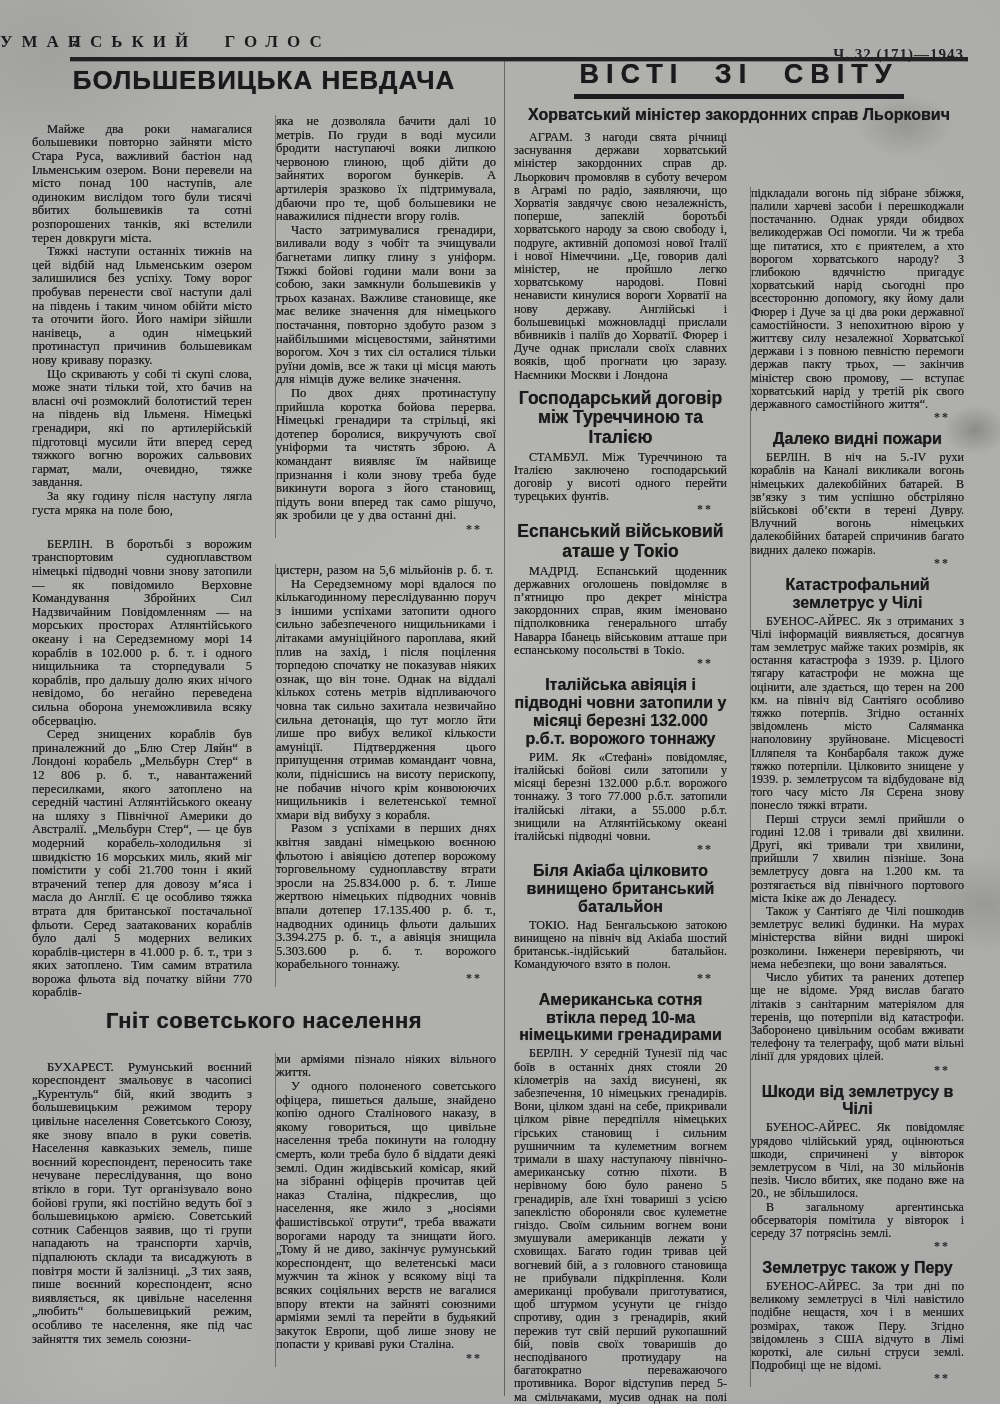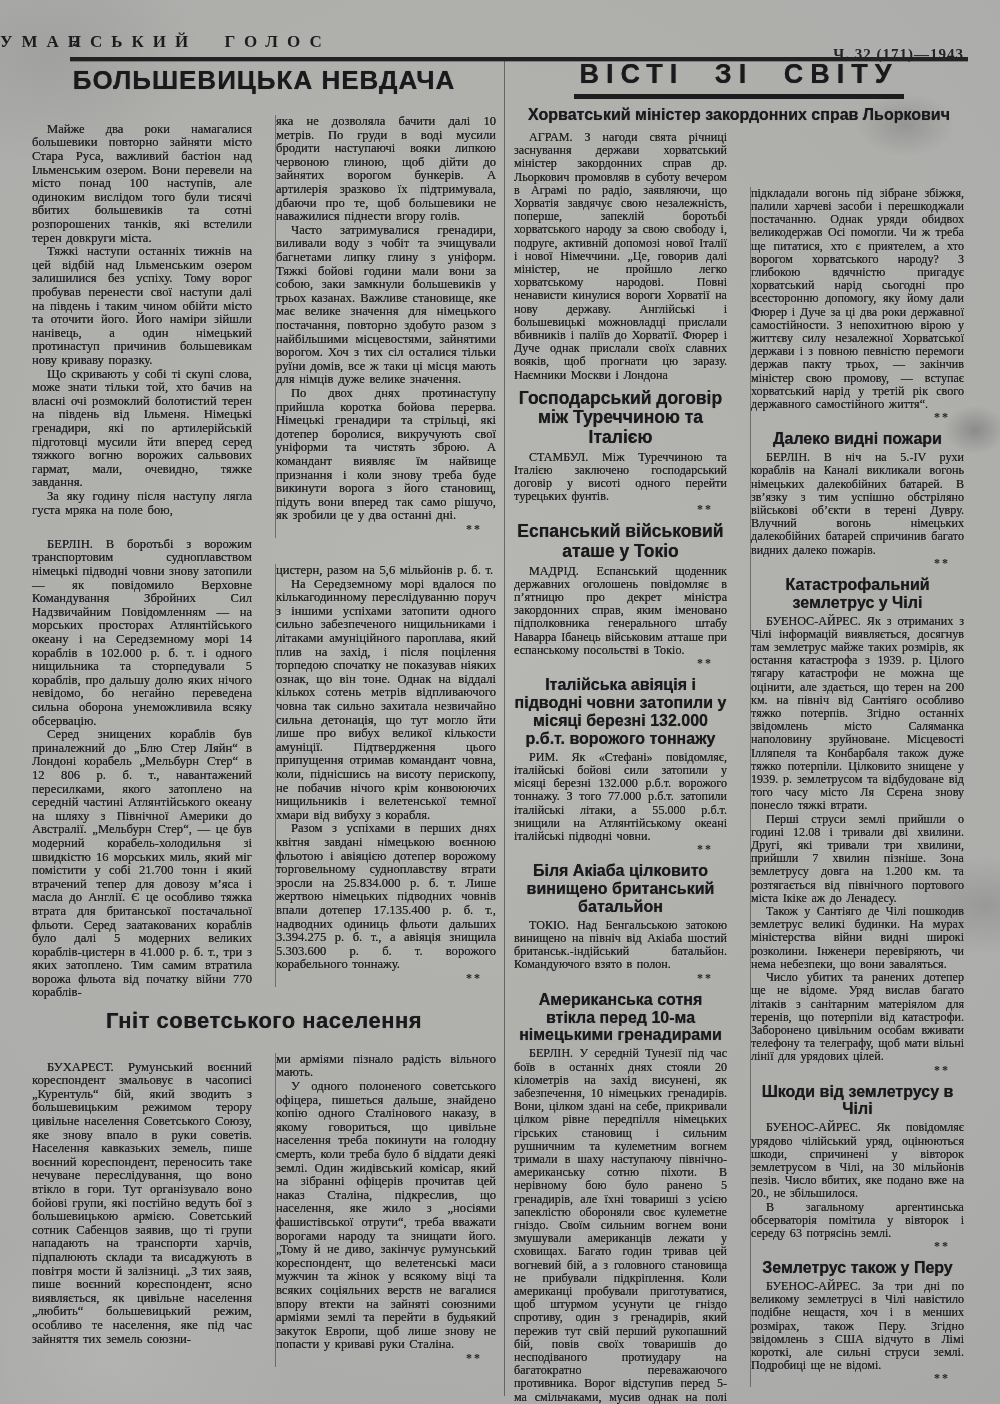--- a/index.html
+++ b/index.html
@@ -107,21 +107,21 @@
     </article>
 
     <article>
       <h2 class="hl h-a3">Гніт советського населення</h2>
       <div class="cols">
         <div class="col first body">
             <p>БУХАРЕСТ. Румунський воєнний кореспондент змальовує в часописі „Курентуль“ бій, який зводить з большевицьким режимом терору цивільне населення Советського Союзу, яке знову впало в руки советів. Населення кавказьких земель, пише воєнний кореспондент, переносить таке нечуване переслідування, що воно втікло в гори. Тут організувало воно бойові групи, які постійно ведуть бої з большевицькою армією. Советський сотник Сабенцов заявив, що ті групи нападають на транспорти харчів, підпалюють склади та висаджують в повітря мости й залізниці. „З тих заяв, пише воєнний кореспондент, ясно виявляється, як цивільне населення „любить“ большевицький режим, особливо те населення, яке під час зайняття тих земель союзни-</p>
           </div>
         <div class="col second body">
           <div>
-              <p class="cont">ми арміями пізнало радість вільного мають.</p>
+              <p class="cont">ми арміями пізнало ніяких вільного життя.</p>
               <p>У одного полоненого советського офіцера, пишеться дальше, знайдено копію одного Сталінового наказу, в якому говориться, що цивільне населення треба покинути на голодну смерть, коли треба було б віддати деякі землі. Один жидівський комісар, який на зібранні офіцерів прочитав цей наказ Сталіна, підкреслив, що населення, яке жило з „носіями фашистівської отрути“, треба вважати ворогами народу та знищати його. „Тому й не диво, закінчує румунський кореспондент, що велетенські маси мужчин та жінок у всякому віці та всяких соціяльних верств не вагалися впору втекти на зайняті союзними арміями землі та перейти в будьякий закуток Европи, щоб лише знову не попасти у криваві руки Сталіна.</p>
             </div>
           <div class="endmark">**</div>
         </div>
       </div>
     </article>
 
   </section>
 
   <section class="half right-half">
@@ -203,21 +203,21 @@
               <p>Також у Сантіяго де Чілі пошкодив землетрус великі будинки. На мурах міністерства війни видні широкі розколини. Інженери перевіряють, чи нема небезпеки, що вони заваляться.</p>
               <p>Число убитих та ранених дотепер ще не відоме. Уряд вислав багато літаків з санітарним матеріялом для теренів, що потерпіли від катастрофи. Заборонено цивільним особам вживати телефону та телеграфу, щоб мати вільні лінії для урядових цілей.</p>
             </div>
           <div class="endmark">**</div>
         </article>
 
         <article>
           <h4 class="hl h-brief lg">Шкоди від землетрусу в Чілі</h4>
           <div class="body">
               <p>БУЕНОС-АЙРЕС. Як повідомляє урядово чілійський уряд, оцінюються шкоди, спричинені у вівторок землетрусом в Чілі, на 30 мільйонів пезів. Число вбитих, яке подано вже на 20., не збільшилося.</p>
-              <p>В загальному аргентинська обсерваторія помітила у вівторок і середу 63 потрясінь землі.</p>
+              <p>В загальному аргентинська обсерваторія помітила у вівторок і середу 37 потрясінь землі.</p>
             </div>
           <div class="endmark">**</div>
         </article>
 
         <article>
           <h4 class="hl h-brief lg">Землетрус також у Перу</h4>
           <div class="body">
               <p>БУЕНОС-АЙРЕС. За три дні по великому землетрусі в Чілі навістило подібне нещастя, хоч і в менших розмірах, також Перу. Згідно звідомлень з США відчуто в Лімі короткі, але сильні струси землі. Подробиці ще не відомі.</p>
             </div>
           <div class="endmark">**</div>

